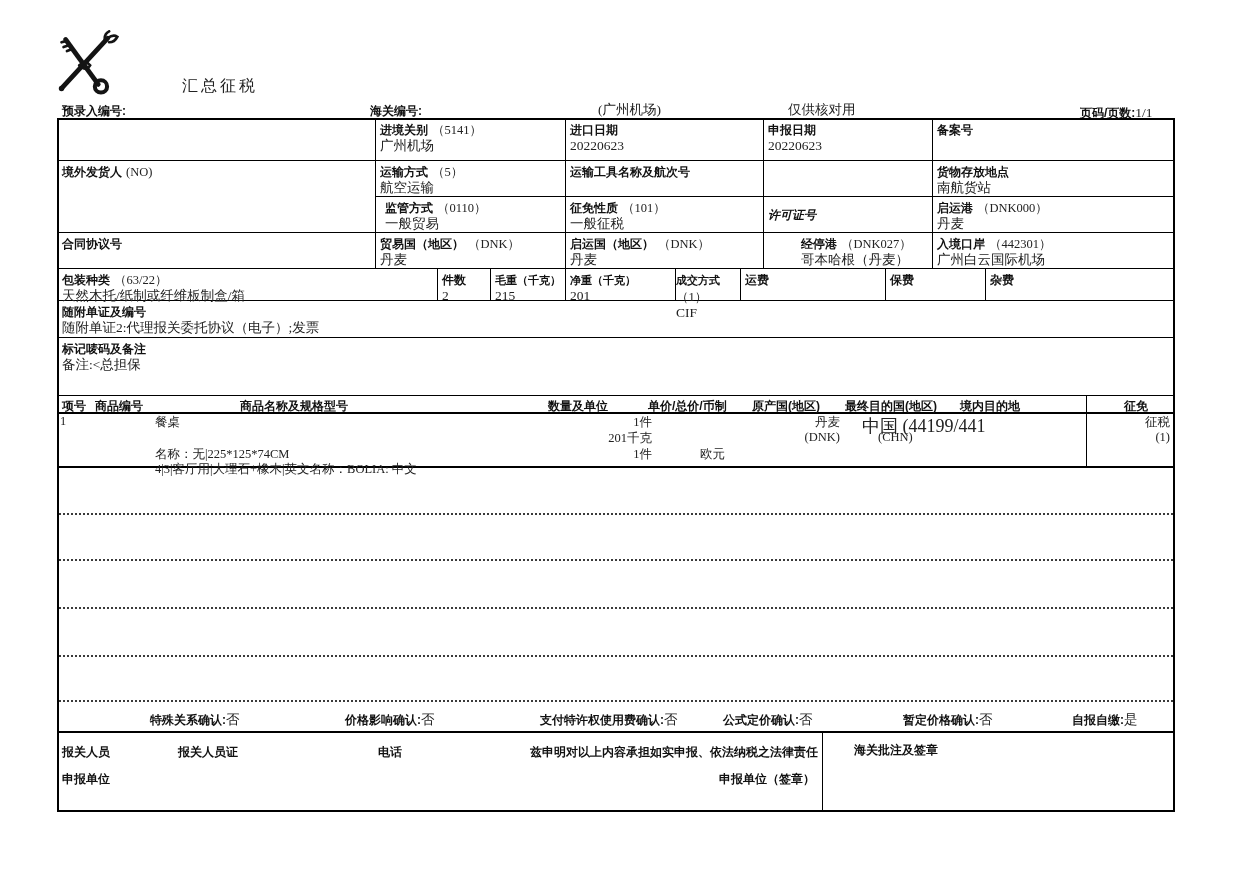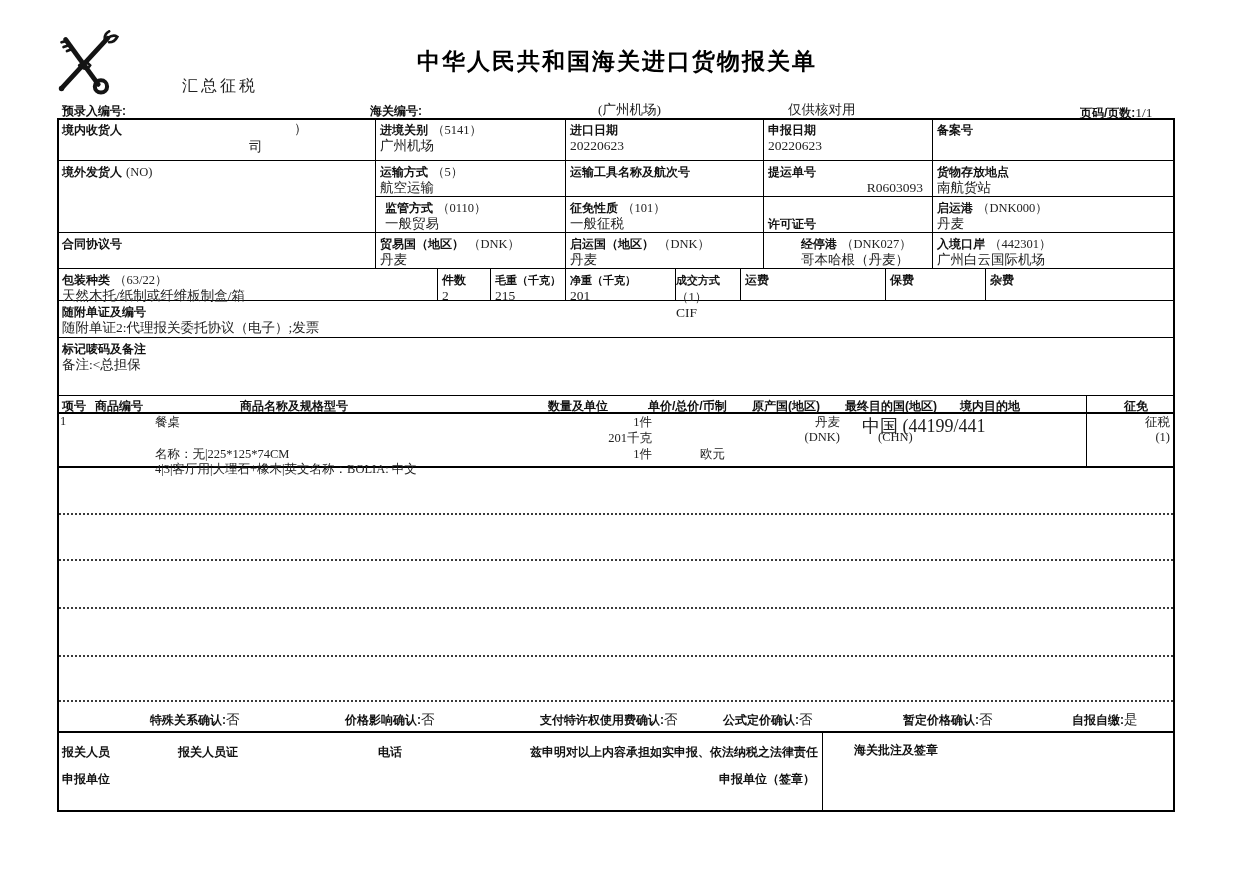--- a/index.html
+++ b/index.html
@@ -31,21 +31,20 @@
       <line x1="14" y1="86" x2="82" y2="12" stroke-width="7"></line>
       <line x1="20" y1="14" x2="68" y2="80" stroke-width="7"></line>
       <circle cx="72" cy="83" r="9" stroke-width="6"></circle>
       <path d="M22 16 l-8 2 M26 22 l-9 3 M30 28 l-8 3" stroke-width="4"></path>
       <path d="M82 12 q8 -6 14 -2 q-4 8 -12 8 M78 16 q-2 -10 6 -14" stroke-width="4"></path>
       <path d="M40 52 q10 -8 16 0 q-6 10 -16 0" stroke-width="4"></path>
       <circle cx="14" cy="86" r="4" fill="#141414" stroke="none"></circle>
     </g>
   </svg>
   <div class="stamp">汇总征税</div>
-  <div class="title">中华人民共和国海关进口货物报关单</div>
 
   <span class="abs lbl" style="left:62px;top:103px;">预录入编号:</span>
   <span class="abs lbl" style="left:370px;top:103px;">海关编号:</span>
   <span class="abs val" style="left:598px;top:101px;">(广州机场)</span>
   <span class="abs val" style="left:788px;top:101px;">仅供核对用</span>
   <span class="abs" style="left:1080px;top:103px;"><span class="lbl">页码/页数:</span><span class="val">1/1</span></span>
 
   <div class="outer"></div>
 
   <div class="hline" style="left:57px;top:160px;width:1118px;"></div>
@@ -71,25 +70,20 @@
   <div class="vline" style="left:437px;top:268px;height:32px;"></div>
   <div class="vline" style="left:490px;top:268px;height:32px;"></div>
   <div class="vline" style="left:565px;top:268px;height:32px;"></div>
   <div class="vline" style="left:675px;top:268px;height:32px;"></div>
   <div class="vline" style="left:740px;top:268px;height:32px;"></div>
   <div class="vline" style="left:885px;top:268px;height:32px;"></div>
   <div class="vline" style="left:985px;top:268px;height:32px;"></div>
   <div class="vline" style="left:1086px;top:395px;height:71px;"></div>
   <div class="vline" style="left:822px;top:731px;height:81px;"></div>
 
-  <div class="f" style="left:57px;top:118px;width:316px;">
-    <span class="lbl">境内收货人</span>
-    <span class="val abs" style="left:237px;top:3px;">）</span>
-    <span class="val abs" style="left:192px;top:21px;">司</span>
-  </div>
   <div class="f" style="left:375px;top:118px;width:188px;">
     <div><span class="lbl">进境关别</span> <span class="code">（5141）</span></div>
     <div class="val">广州机场</div>
   </div>
   <div class="f" style="left:565px;top:118px;width:196px;">
     <div><span class="lbl">进口日期</span></div>
     <div class="val">20220623</div>
   </div>
   <div class="f" style="left:763px;top:118px;width:167px;">
     <div><span class="lbl">申报日期</span></div>
@@ -103,38 +97,34 @@
     <div><span class="lbl">备案号</span></div>
     <div class="val"></div>
   </div>
   <div class="f" style="left:375px;top:160px;width:188px;">
     <div><span class="lbl">运输方式</span> <span class="code">（5）</span></div>
     <div class="val">航空运输</div>
   </div>
   <div class="f" style="left:565px;top:160px;width:196px;">
     <div><span class="lbl">运输工具名称及航次号</span></div>
   </div>
-  <div class="f" style="left:763px;top:160px;width:155px;">
-    <div><span class="lbl">提运单号</span></div>
-    <div class="val r">R0603093</div>
-  </div>
   <div class="f" style="left:932px;top:160px;width:241px;">
     <div><span class="lbl">货物存放地点</span></div>
     <div class="val">南航货站</div>
   </div>
 
   <div class="f" style="left:375px;top:196px;width:188px;padding-left:10px;">
     <div><span class="lbl">监管方式</span> <span class="code">（0110）</span></div>
     <div class="val">一般贸易</div>
   </div>
   <div class="f" style="left:565px;top:196px;width:196px;">
     <div><span class="lbl">征免性质</span> <span class="code">（101）</span></div>
     <div class="val">一般征税</div>
   </div>
-  <div class="f" style="left:763px;top:212px;width:167px;">
+  <div class="f" style="left:763px;top:203px;width:167px;font-style:italic;">
     <div><span class="lbl">许可证号</span></div>
   </div>
   <div class="f" style="left:932px;top:196px;width:241px;">
     <div><span class="lbl">启运港</span> <span class="code">（DNK000）</span></div>
     <div class="val">丹麦</div>
   </div>
 
   <div class="f" style="left:57px;top:232px;width:316px;">
     <div><span class="lbl">合同协议号</span></div>
   </div>

